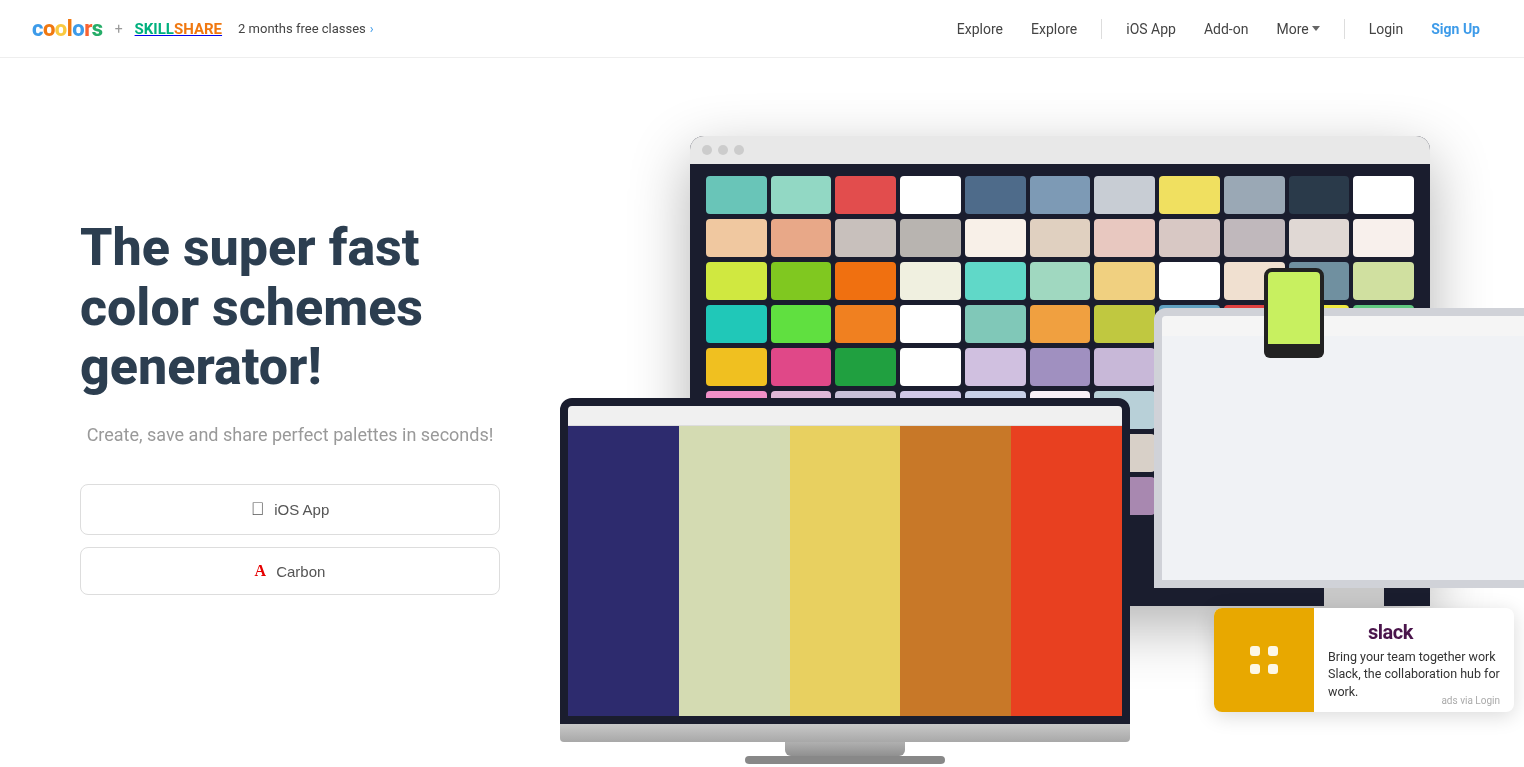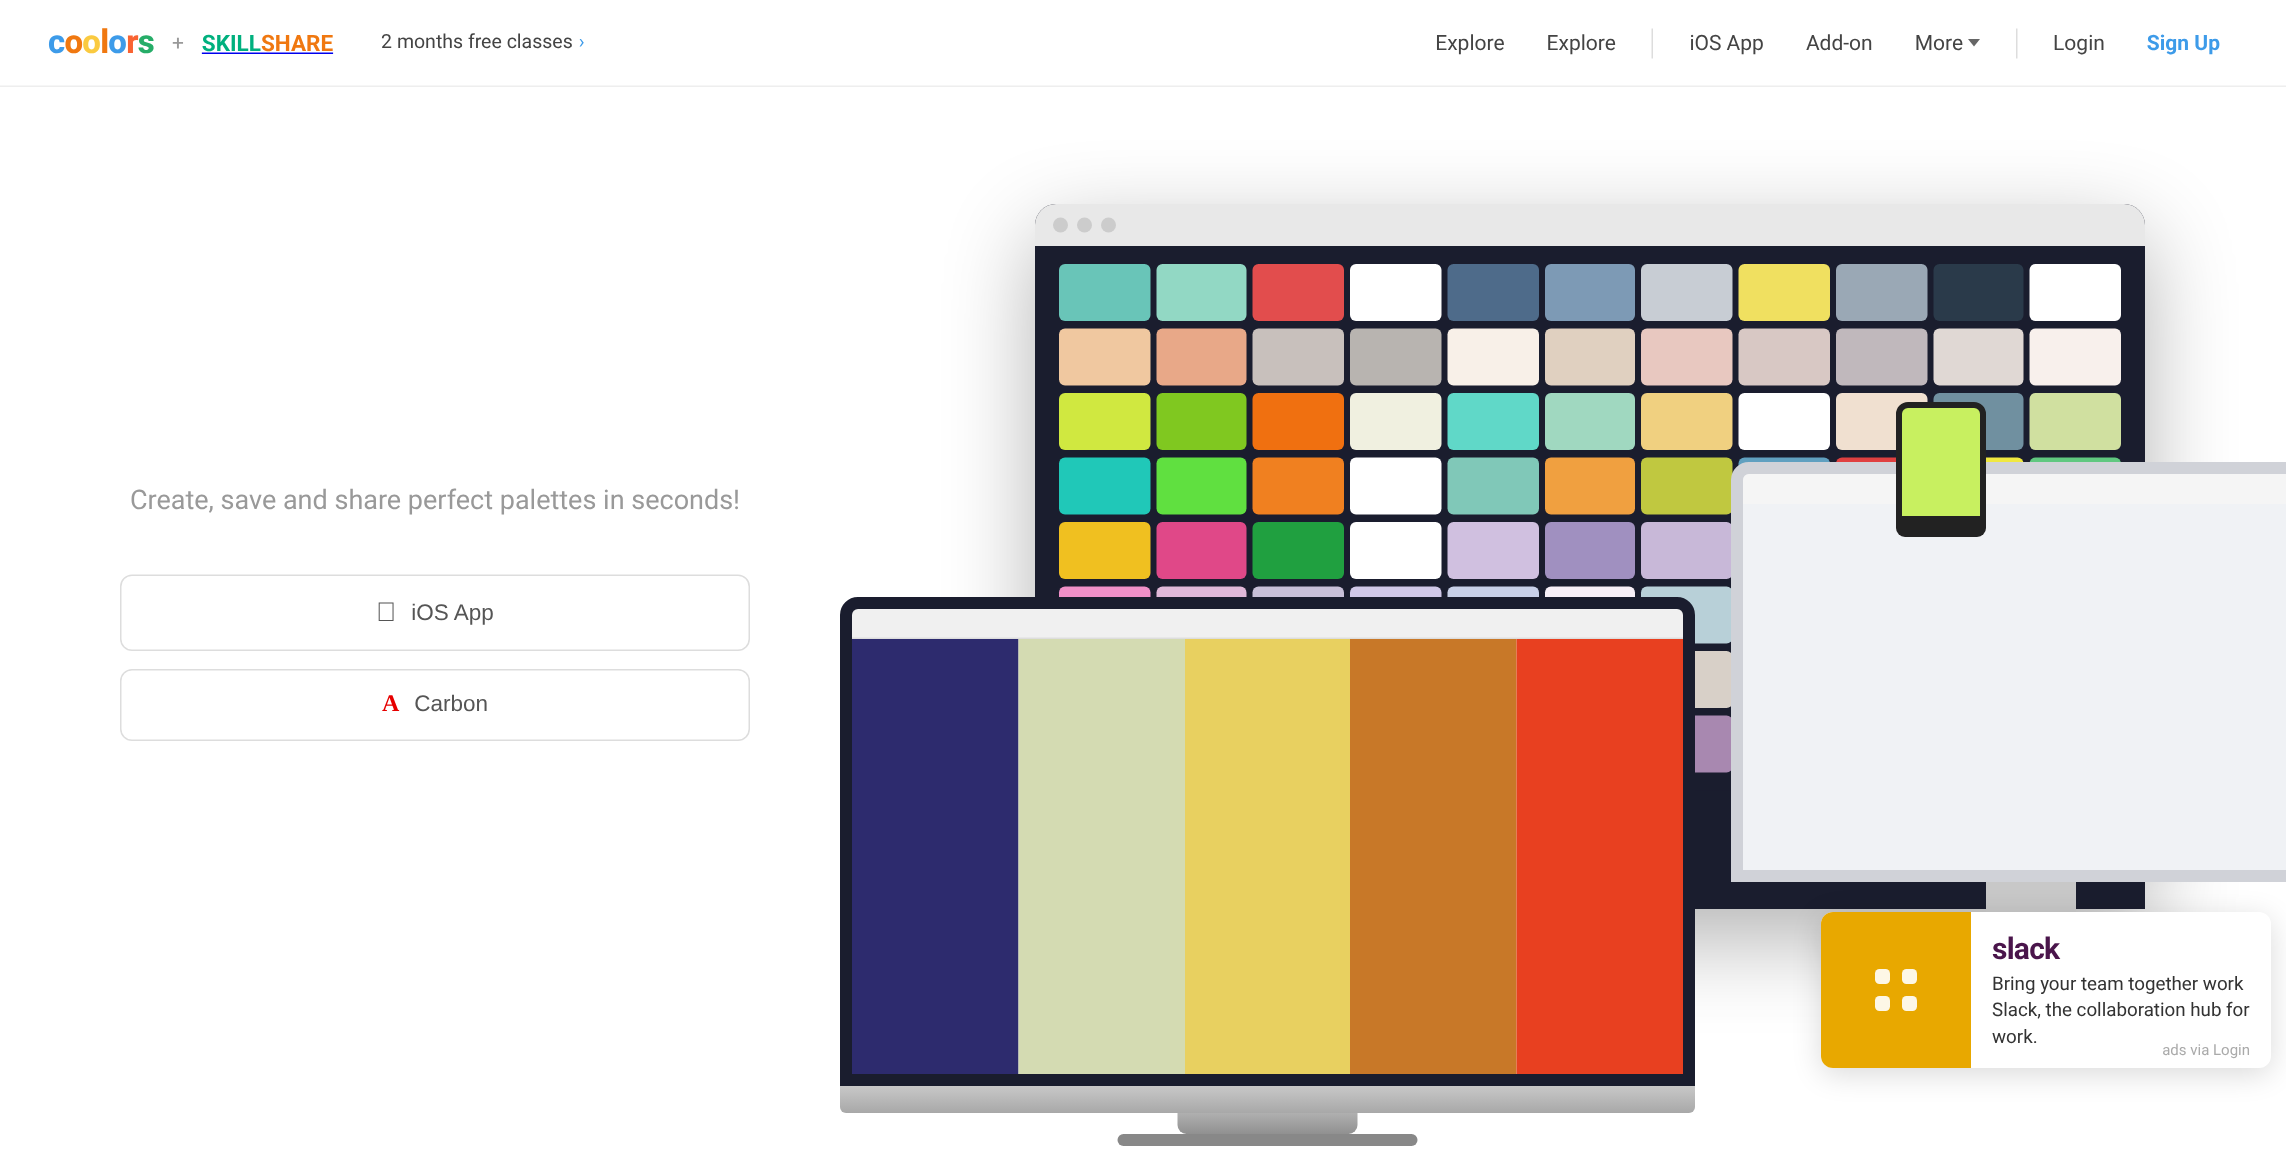--- a/index.html
+++ b/index.html
@@ -37,21 +37,21 @@
     .logo-s { color: #26ad68; }
 
     .plus-sign { color: #999; font-size: 14px; margin: 0 4px; }
     .skillshare-text { font-size: 15px; font-weight: 700; }
     .skill { color: #00b07e; }
     .share { color: #f07810; }
 
     .promo-text {
       font-size: 13px;
       color: #444;
-      margin-left: 24px;
+      margin-left: 8px;
       display: flex;
       align-items: flex-end;
       gap: 4px;
     }
     .promo-arrow { color: #3d9be9; }
 
     .header-nav {
       margin-left: auto;
       display: flex;
       align-items: center;
@@ -339,20 +339,21 @@
     .slack-text {
       font-size: 12.5px;
       color: #333;
       line-height: 1.4;
     }
     .slack-brand {
       font-size: 20px;
       font-weight: 700;
       color: #4A154B;
       letter-spacing: -0.5px;
+      margin-left: 40px;
     }
     .ads-via {
       font-size: 10px;
       color: #aaa;
       text-align: right;
       padding: 2px 6px;
       position: absolute;
       bottom: 4px;
       right: 8px;
     }
@@ -415,20 +416,21 @@
     </a>
     <div class="nav-separator"></div>
     <a class="nav-login" href="#">Login</a>
     <a class="nav-signup" href="#">Sign Up</a>
   </nav>
 </header>
 
 <main class="main-content">
 
   <div class="left-panel">
+    <h1 class="hero-title">The super fast color schemes generator!</h1>
     <p class="hero-subtitle">Create, save and share perfect palettes in seconds!</p>
     <button class="app-button">
       <span class="apple-icon"></span>
       <span>iOS App</span>
     </button>
     <button class="app-button">
       <span class="adobe-icon">A</span>
       <span>Carbon</span>
     </button>
   </div>

